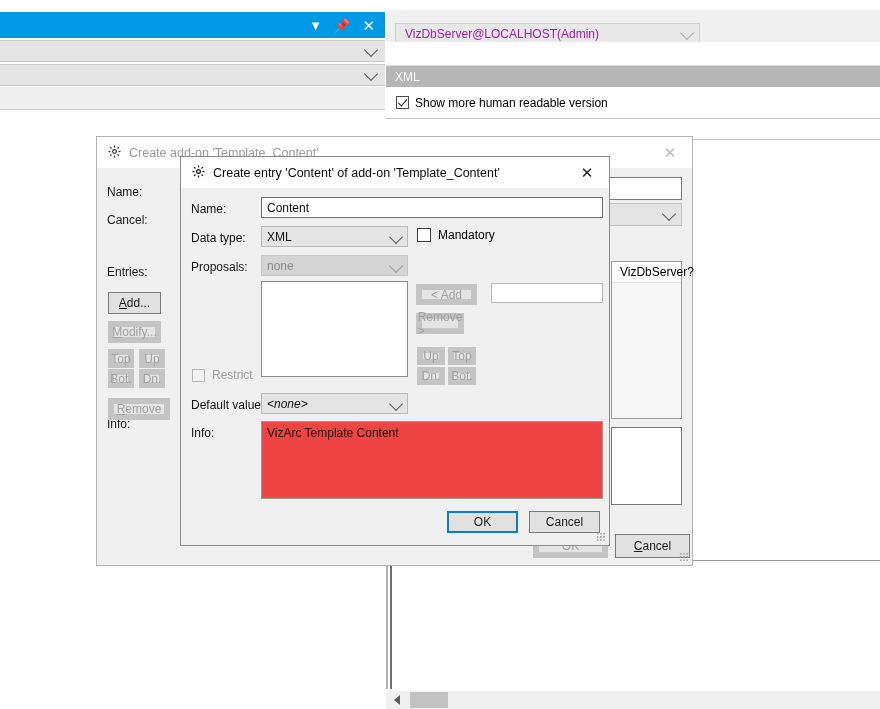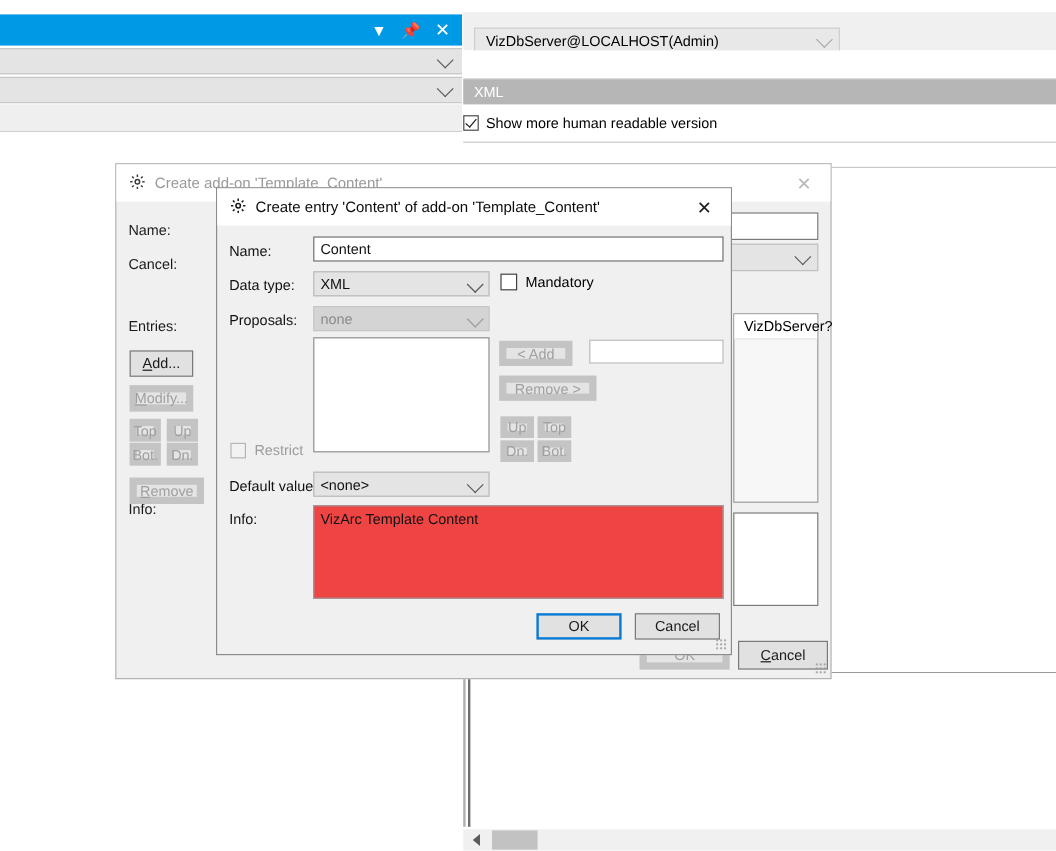--- a/index.html
+++ b/index.html
@@ -69,40 +69,40 @@
     position: absolute; left: 0; top: 10px; width: 494px; height: 32px;
     background: #f0f0f0;
   }
   .server-combo {
     position: absolute; left: 9px; top: 13px; width: 305px; height: 22px;
     background: #e8e8e8;
     border: 1px solid #cfcfcf;
     box-sizing: border-box;
     display: flex; align-items: center;
     padding-left: 9px;
-    color: #000000; font-size: 12px;
+    color: #a21caf; font-size: 12px;
   }
   .server-combo .combo-arrow { right: 6px; top: 4px; }
   .server-combo .chev { border-color: #a8a8a8; }
 
   .rp-whitebar {
     position: absolute; left: 0; top: 42px; width: 494px; height: 23px;
     background: #ffffff;
     border-bottom: 1px solid #dcdcdc;
   }
   .rp-header {
     position: absolute; left: 0; top: 66px; width: 494px; height: 21px;
     background: #b6b6b6;
     display: flex; align-items: center;
     padding-left: 9px; box-sizing: border-box;
     color: #ffffff; font-size: 12px;
   }
   .rp-check-row {
     position: absolute; left: 0; top: 90px; width: 494px; height: 25px;
-    display: flex; align-items: center; padding-left: 0;
+    display: flex; align-items: center; padding-left: 10px;
     box-sizing: border-box;
     background: #ffffff;
     text-align: right;
   }
   .wincheck {
     width: 13px; height: 13px; box-sizing: border-box;
     border: 1px solid #4a4a4a; background: #ffffff;
     position: relative; margin-right: 6px; flex: 0 0 auto;
   }
   .wincheck.checked::after {
@@ -445,38 +445,38 @@
       <span class="chk-dim"></span>
       <span class="lbl">Restrict</span>
     </div>
 
     <div class="btn dim" style="left:235px; top:127px; width:61px; height:21px;">
       <span>&lt;     Add</span>
     </div>
     <div class="fd-input" style="left:310px; top:126px; width:112px; height:20px; background:#fff; border-color:#b9b9b9;">
       <span></span>
     </div>
-    <div class="btn dim" style="left:235px; top:156px; width:81px; height:21px;">
+    <div class="btn dim" style="left:235px; top:156px; width:48px; height:21px;">
       <span>Remove &gt;</span>
     </div>
     <div class="btn dim" style="left:236px; top:190px; width:28px; height:18px;">
       <span>Up</span>
     </div>
     <div class="btn dim" style="left:267px; top:190px; width:28px; height:18px;">
       <span>Top</span>
     </div>
     <div class="btn dim" style="left:236px; top:210px; width:28px; height:18px;">
       <span>Dn.</span>
     </div>
     <div class="btn dim" style="left:267px; top:210px; width:28px; height:18px;">
       <span>Bot.</span>
     </div>
 
     <div class="fd-label" style="left:10px; top:241px;">Default value:</div>
-    <div class="fd-combo" style="left:80px; top:236px; width:147px; height:21px;">
+    <div class="fd-combo" style="left:80px; top:236px; width:147px; height:21px;font-style:italic;">
       <span>&lt;none&gt;</span>
       <span class="combo-arrow">
           <i class="chev"></i>
         </span>
     </div>
 
     <div class="fd-label" style="left:10px; top:269px;">Info:</div>
     <div class="fd-textarea" style="left:80px; top:264px; width:342px; height:78px;">
       <span>VizArc Template Content</span>
     </div>

